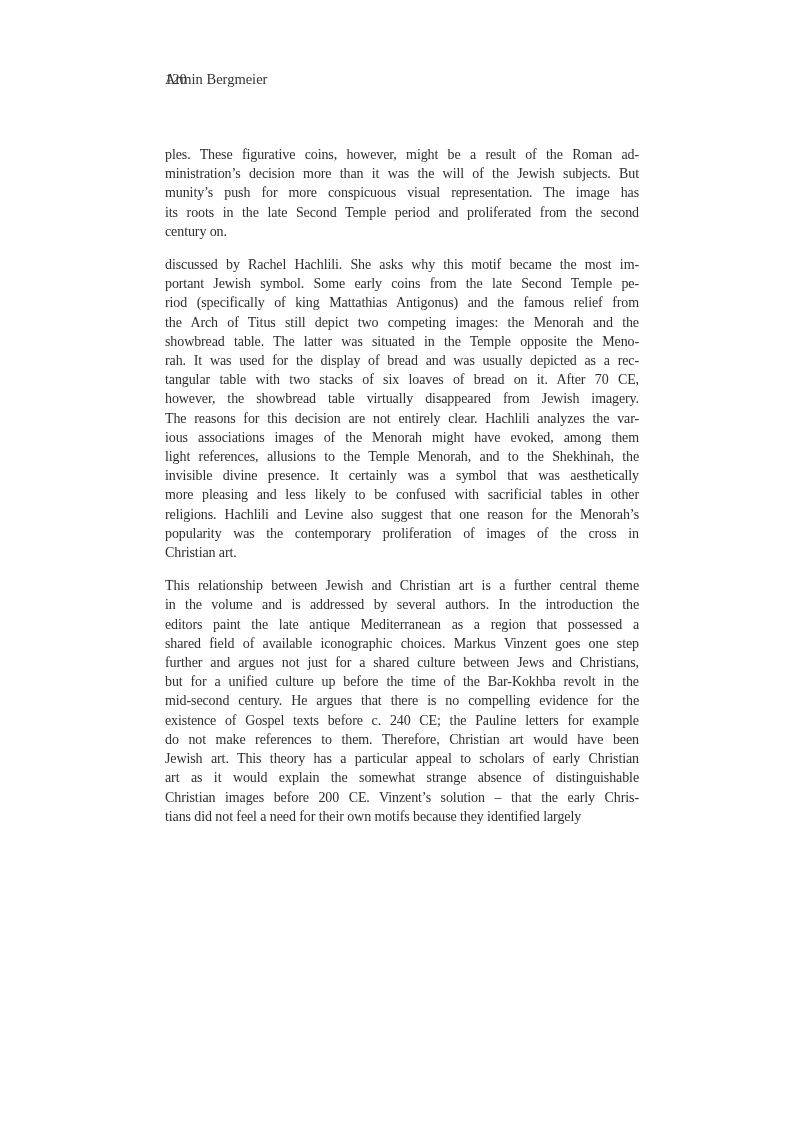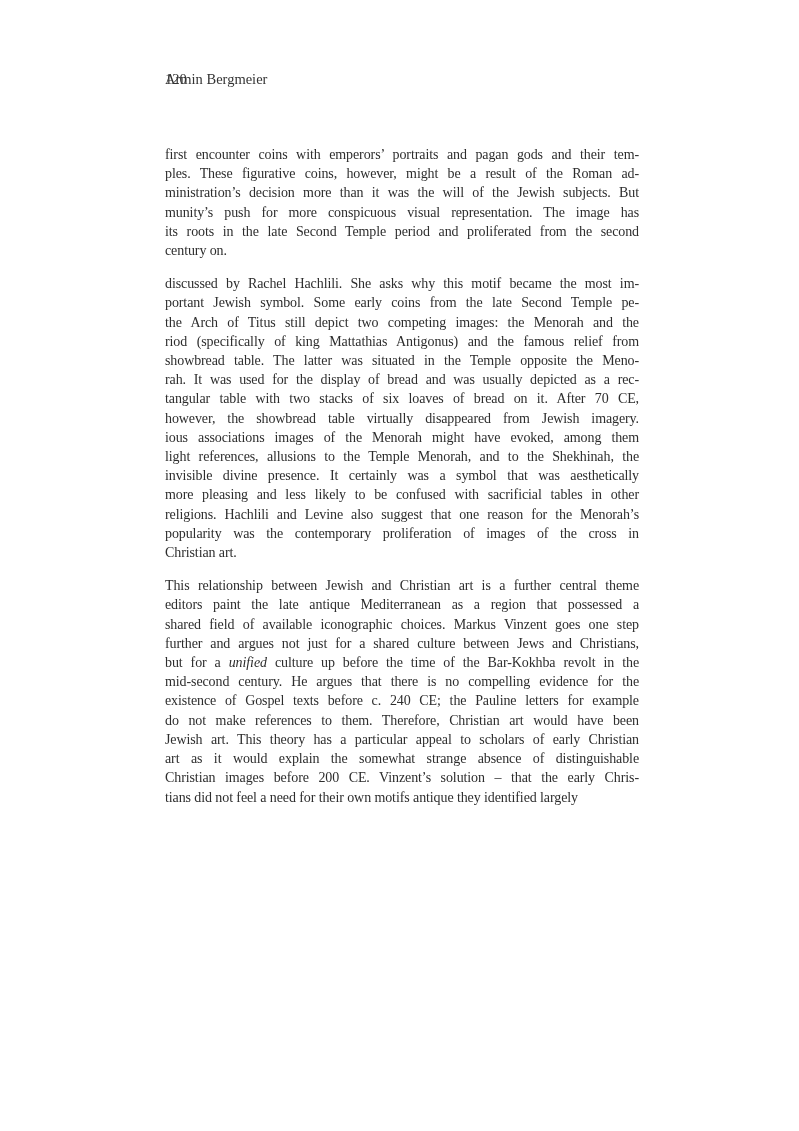--- a/index.html
+++ b/index.html
@@ -45,68 +45,68 @@
     margin: 0 0 14px 0;
   }
   .line {
     text-align: justify;
     text-align-last: justify;
   }
   .line.last {
     text-align-last: left;
   }
   .it {
-    font-style: italic;
   }
 </style>
 </head>
 <body>
 
 <div class="page">
 
   <div class="running-header">
     <span class="page-number">120</span>
     <div class="running-title">Armin Bergmeier</div>
   </div>
 
   <div class="body-text">
     <div class="para">
-        <div class="line"><span>first encounter coins with emperors’ portraits and pagan gods and their tem-</span></div>
         <div class="line"><span>ples. These figurative coins, however, might be a result of the Roman ad-</span></div>
         <div class="line"><span>ministration’s decision more than it was the will of the Jewish subjects. But</span></div>
         <div class="line"><span>munity’s push for more conspicuous visual representation. The image has</span></div>
         <div class="line"><span>its roots in the late Second Temple period and proliferated from the second</span></div>
         <div class="line last"><span>century on.</span></div>
       </div>
     <div class="para">
         <div class="line"><span>discussed by Rachel Hachlili. She asks why this motif became the most im-</span></div>
         <div class="line"><span>portant Jewish symbol. Some early coins from the late Second Temple pe-</span></div>
+        <div class="line"><span>riod (specifically of king Mattathias Antigonus) and the famous relief from</span></div>
         <div class="line"><span>the Arch of Titus still depict two competing images: the Menorah and the</span></div>
-        <div class="line"><span>riod (specifically of king Mattathias Antigonus) and the famous relief from</span></div>
         <div class="line"><span>showbread table. The latter was situated in the Temple opposite the Meno-</span></div>
         <div class="line"><span>rah. It was used for the display of bread and was usually depicted as a rec-</span></div>
         <div class="line"><span>tangular table with two stacks of six loaves of bread on it. After 70 CE,</span></div>
         <div class="line"><span>however, the showbread table virtually disappeared from Jewish imagery.</span></div>
+        <div class="line"><span>The reasons for this decision are not entirely clear. Hachlili analyzes the var-</span></div>
         <div class="line"><span>ious associations images of the Menorah might have evoked, among them</span></div>
         <div class="line"><span>light references, allusions to the Temple Menorah, and to the Shekhinah, the</span></div>
         <div class="line"><span>invisible divine presence. It certainly was a symbol that was aesthetically</span></div>
         <div class="line"><span>more pleasing and less likely to be confused with sacrificial tables in other</span></div>
         <div class="line"><span>religions. Hachlili and Levine also suggest that one reason for the Menorah’s</span></div>
         <div class="line"><span>popularity was the contemporary proliferation of images of the cross in</span></div>
         <div class="line last"><span>Christian art.</span></div>
       </div>
     <div class="para">
         <div class="line"><span>This relationship between Jewish and Christian art is a further central theme</span></div>
+        <div class="line"><span>in the volume and is addressed by several authors. In the introduction the</span></div>
         <div class="line"><span>editors paint the late antique Mediterranean as a region that possessed a</span></div>
         <div class="line"><span>shared field of available iconographic choices. Markus Vinzent goes one step</span></div>
         <div class="line"><span>further and argues not just for a shared culture between Jews and Christians,</span></div>
         <div class="line"><span>but for a </span><span class="it">unified</span><span> culture up before the time of the Bar-Kokhba revolt in the</span></div>
         <div class="line"><span>mid-second century. He argues that there is no compelling evidence for the</span></div>
         <div class="line"><span>existence of Gospel texts before c. 240 CE; the Pauline letters for example</span></div>
         <div class="line"><span>do not make references to them. Therefore, Christian art would have been</span></div>
         <div class="line"><span>Jewish art. This theory has a particular appeal to scholars of early Christian</span></div>
         <div class="line"><span>art as it would explain the somewhat strange absence of distinguishable</span></div>
         <div class="line"><span>Christian images before 200 CE. Vinzent’s solution – that the early Chris-</span></div>
-        <div class="line last"><span>tians did not feel a need for their own motifs antique they identified largely</span></div>
+        <div class="line last"><span>tians did not feel a need for their own motifs because they identified largely</span></div>
       </div>
   </div>
 
 </div>
 
 </body></html>

